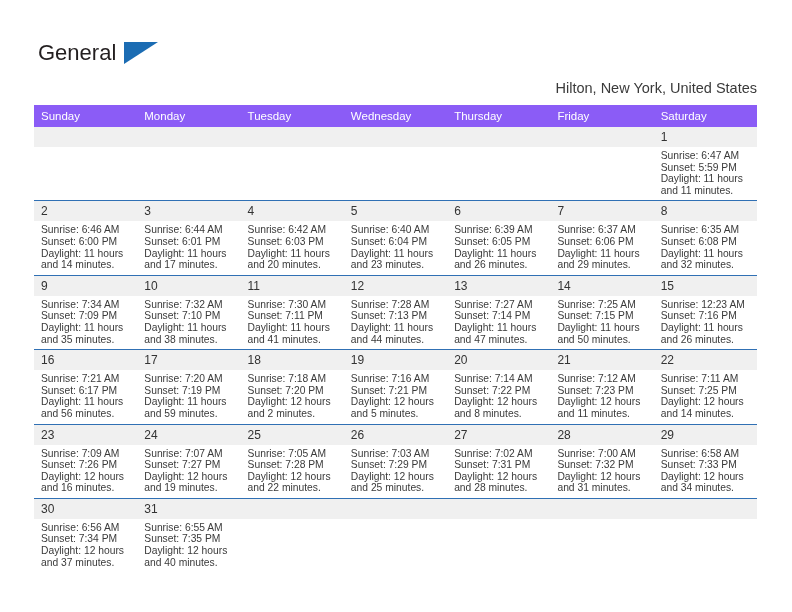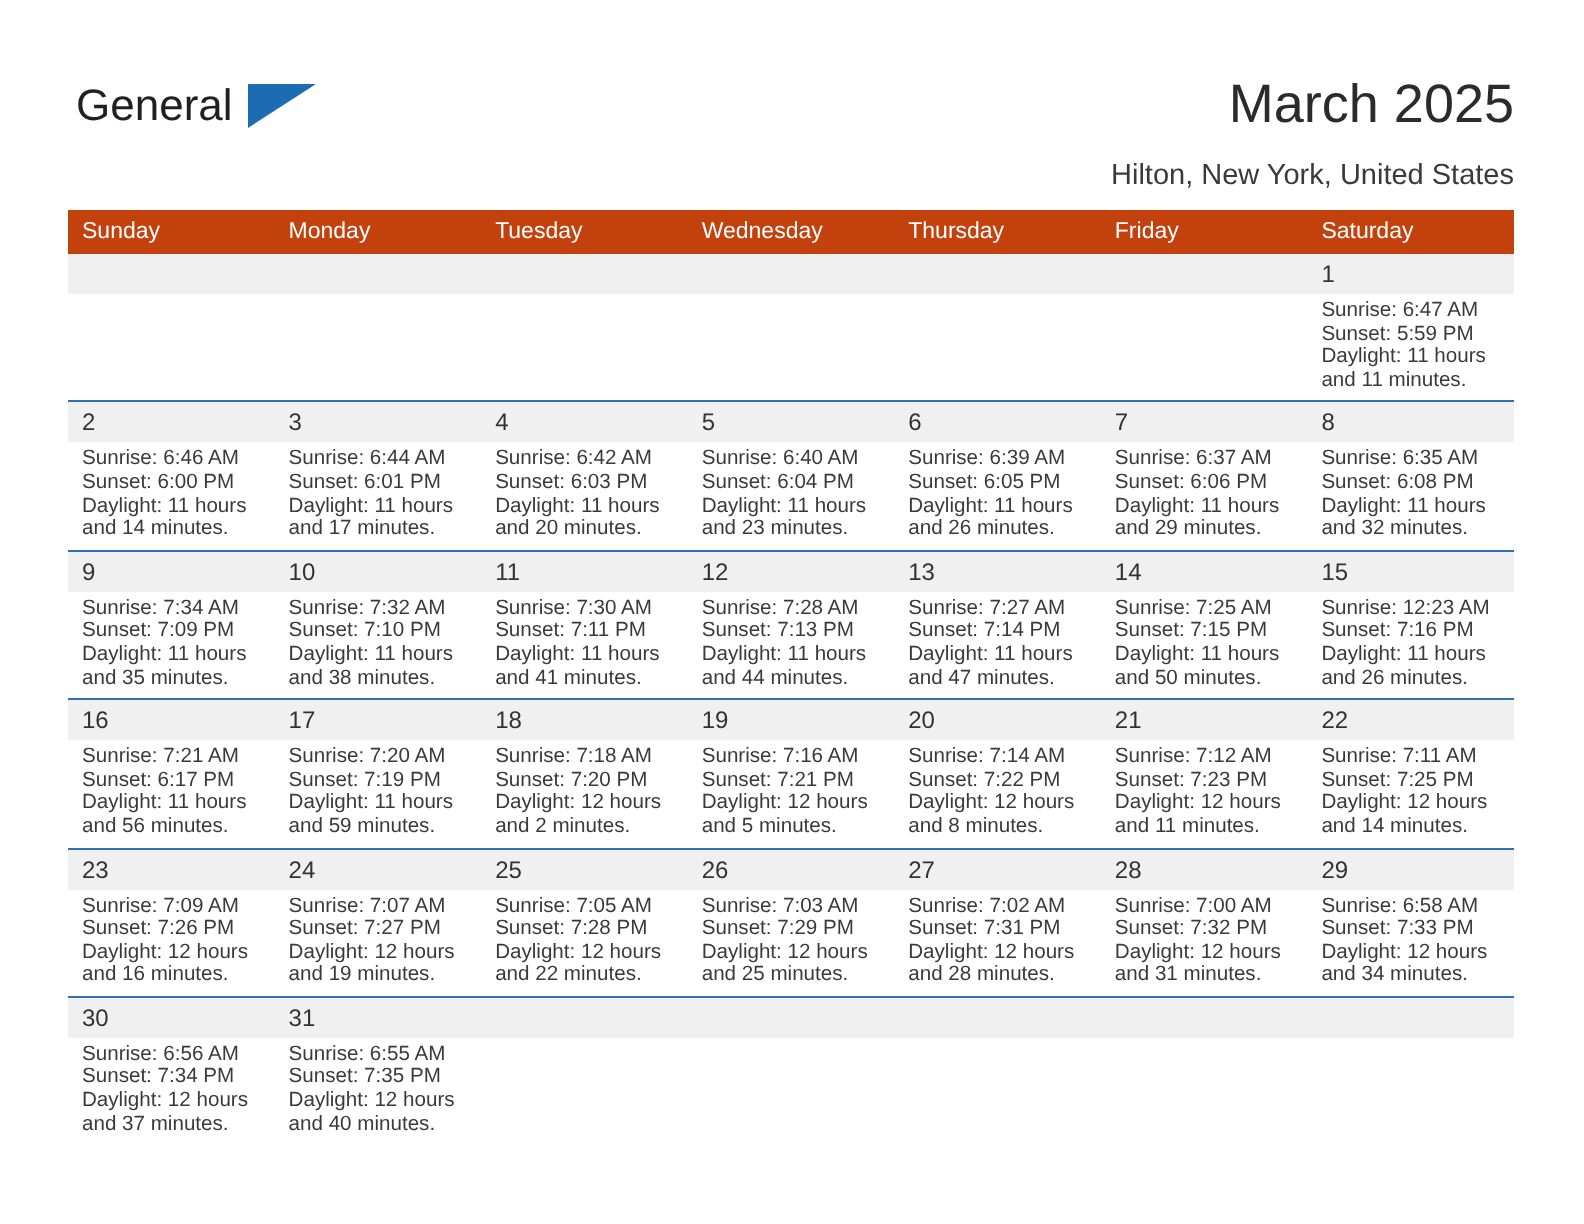--- a/index.html
+++ b/index.html
@@ -98,21 +98,21 @@
   
   .calendar {
     position: absolute;
     left: 34px;
     top: 105px;
     width: 723px;
     border-collapse: collapse;
     table-layout: fixed;
   }
   .calendar th {
-    background: #c2410c;
+    background: #8b5cf6;
     color: #ffffff;
     font-size: 11.5px;
     font-weight: normal;
     text-align: left;
     padding: 5px 0 5px 7px;
     height: 12px;
     border: none;
     margin-top: 20px;
   }
   .calendar td {
@@ -154,21 +154,20 @@
 
   <div class="header">
 
     <div class="brand">
       <div class="brand-row1">
         <span class="brand-general">General</span>
         <span class="brand-tri"></span>
       </div>
     </div>
 
-    <div class="title">March 2025</div>
     <div class="subtitle">Hilton, New York, United States</div>
   </div>
 
   <table class="calendar">
     <thead>
       <tr>
         <th>Sunday</th>
         <th>Monday</th>
         <th>Tuesday</th>
         <th>Wednesday</th>

